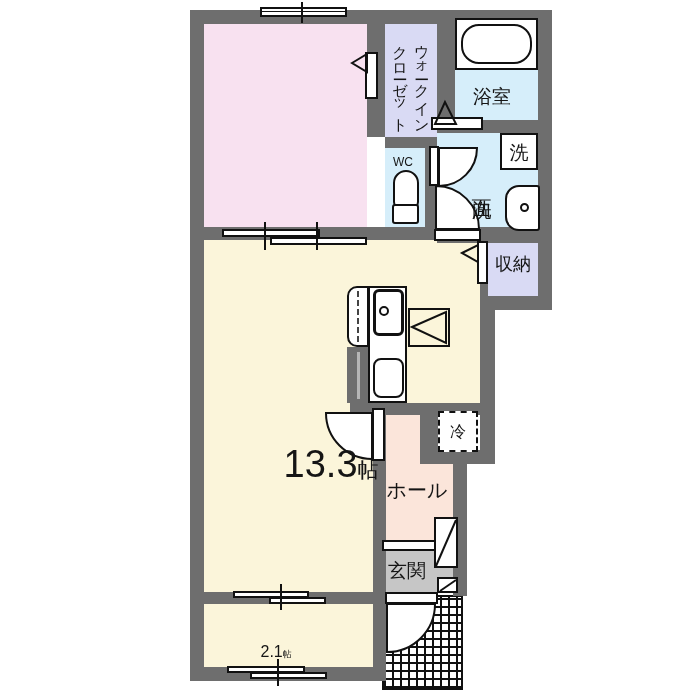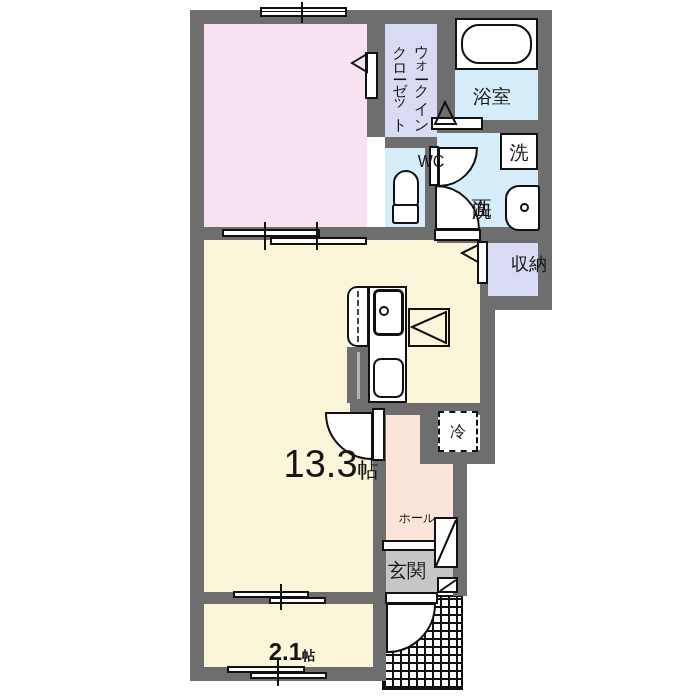--- a/index.html
+++ b/index.html
@@ -118,28 +118,28 @@
   <div class="abs tick" style="left:280px;top:584px;width:2px;height:26px;"></div>
 
   <div class="abs winbar" style="left:227px;top:666px;width:78px;height:7px;"></div>
   <div class="abs winbar" style="left:250px;top:672px;width:77px;height:7px;"></div>
   <div class="abs tick" style="left:277px;top:659px;width:2px;height:27px;"></div>
 
   <div class="lbl vtext" style="left:411px;top:81px;font-size:15px;letter-spacing:1px;line-height:1.45;">
     <span>ウォークイン</span>
     <span>クローゼット</span>
   </div>
-  <div class="lbl" style="left:403px;top:162px;font-size:16px;margin-left:28px;">WC</div>
+  <div class="lbl" style="left:403px;top:162px;font-size:12px;">WC</div>
   <div class="lbl" style="left:492px;top:96px;font-size:19px;">浴室</div>
   <div class="lbl vtext" style="left:482px;top:184px;font-size:20px;">洗面</div>
   <div class="lbl" style="left:519px;top:152px;font-size:19px;">洗</div>
-  <div class="lbl" style="left:529px;top:264px;font-size:18px;">収納</div>
+  <div class="lbl" style="left:513px;top:264px;font-size:18px;">収納</div>
   <div class="lbl" style="left:283px;top:464px;font-size:38px;margin-left:48px;">
     <span>13.3</span><span class="unit">帖</span>
   </div>
   <div class="lbl" style="left:458px;top:432px;font-size:16px;">冷</div>
-  <div class="lbl" style="left:417px;top:518px;font-size:12px;text-align:right;">ホール</div>
+  <div class="lbl" style="left:417px;top:490px;font-size:20px;text-align:right;">ホール</div>
   <div class="lbl" style="left:407px;top:570px;font-size:19px;">玄関</div>
-  <div class="lbl" style="left:292px;top:652px;font-size:24px;font-weight:bold;">
+  <div class="lbl" style="left:276px;top:652px;font-size:16px;">
     <span>2.1</span><span class="unit">帖</span>
   </div>
 
 </div>
 
 </body></html>

